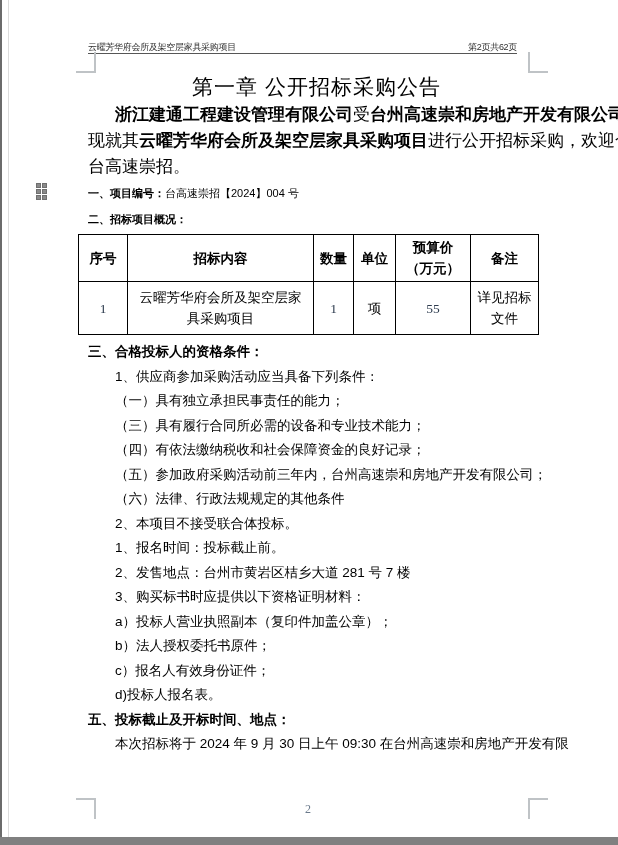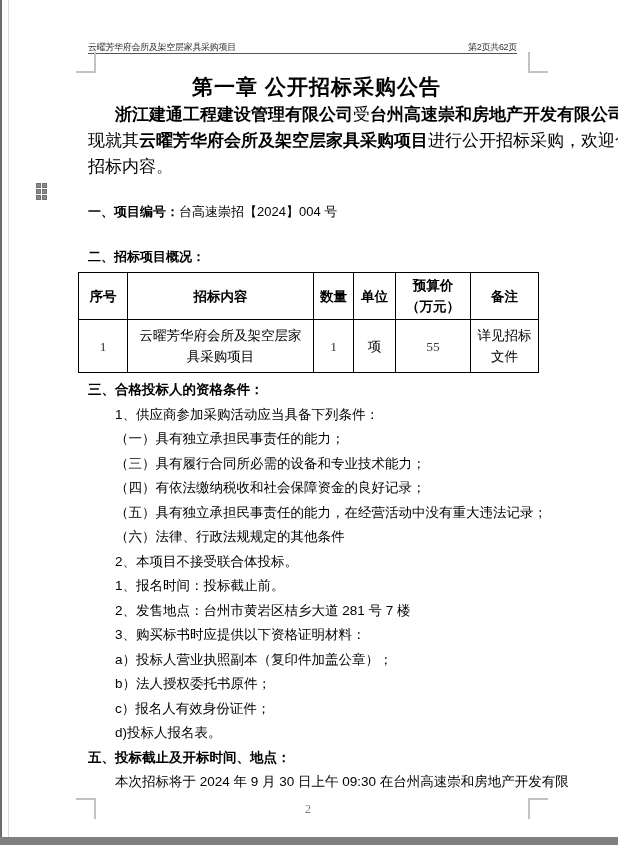--- a/index.html
+++ b/index.html
@@ -33,31 +33,31 @@
   .handle{
     position:absolute;left:36px;top:183px;width:12px;height:18px;
     display:grid;grid-template-columns:5px 5px;grid-auto-rows:5px;gap:1px;
   }
   .handle i{background:#8a8a8a;border:1px solid #6f6f6f;box-sizing:border-box;}
 
   
   .content{position:absolute;left:88px;top:72px;width:457px;}
 
   .doc-title{
-    font-size:21px;font-weight:700;text-align:center;
+    font-size:21px;font-weight:400;text-align:center;
     line-height:30px;height:30px;letter-spacing:1px;
   }
 
   .intro{font-size:17px;}
   .intro .iline{line-height:26px;white-space:nowrap;text-align:justify;}
   .intro .iline.just{text-align-last:justify;}
   .intro .iline.ind{text-indent:27px;}
   .intro b{font-weight:700;}
 
-  .lines-a .line{font-size:13px;line-height:26px;white-space:nowrap;margin-top:19px;}
+  .lines-a .line{font-size:11px;line-height:26px;white-space:nowrap;}
   .lines-b .line{font-size:13.5px;line-height:24.5px;white-space:nowrap;}
   .line.h{font-weight:400;}
   .line.h b{font-weight:700;}
   .line.sub{padding-left:27px;}
 
   
   table.tender{
     border-collapse:collapse;table-layout:fixed;
     width:460px;margin:2px 0 5px -10px;padding-left:12px;
   }
@@ -104,21 +104,21 @@
     <i></i>
     <i></i>
 </div>
 
 <div class="content">
   <div class="doc-title">第一章 公开招标采购公告</div>
 
   <div class="intro">
       <div class="iline ind just"><b>浙江建通工程建设管理有限公司</b><span>受</span><b>台州高速崇和房地产开发有限公司</b><span>委托，</span></div>
       <div class="iline just"><span>现就其</span><b>云曜芳华府会所及架空层家具采购项目</b><span>进行公开招标采购，欢迎合格供应</span></div>
-      <div class="iline"><span>招标内容。</span></div>
+      <div class="iline"><span>台高速崇招。</span></div>
     </div>
 
   <div class="lines-a">
       <div class="line h"><b>一、项目编号：</b>台高速崇招【2024】004 号</div>
       <div class="line h"><b>二、招标项目概况：</b></div>
     </div>
 
   <table class="tender">
     <colgroup>
       <col class="c1">
@@ -149,21 +149,21 @@
         </tr>
       </tbody>
   </table>
 
   <div class="lines-b">
       <div class="line h"><b>三、合格投标人的资格条件：</b></div>
       <div class="line sub">1、供应商参加采购活动应当具备下列条件：</div>
       <div class="line sub">（一）具有独立承担民事责任的能力；</div>
       <div class="line sub">（三）具有履行合同所必需的设备和专业技术能力；</div>
       <div class="line sub">（四）有依法缴纳税收和社会保障资金的良好记录；</div>
-      <div class="line sub">（五）具有独立承担民事责任的能力，在经营活动中没有重大违法记录；</div>
+      <div class="line sub">（五）参加政府采购活动前三年内，台州高速崇和房地产开发有限公司；</div>
       <div class="line sub">（六）法律、行政法规规定的其他条件</div>
       <div class="line sub">2、本项目不接受联合体投标。</div>
       <div class="line sub">1、报名时间：投标截止前。</div>
       <div class="line sub">2、发售地点：台州市黄岩区桔乡大道 281 号 7 楼</div>
       <div class="line sub">3、购买标书时应提供以下资格证明材料：</div>
       <div class="line sub">a）投标人营业执照副本（复印件加盖公章）；</div>
       <div class="line sub">b）法人授权委托书原件；</div>
       <div class="line sub">c）报名人有效身份证件；</div>
       <div class="line sub">d)投标人报名表。</div>
       <div class="line h"><b>五、投标截止及开标时间、地点：</b></div>

